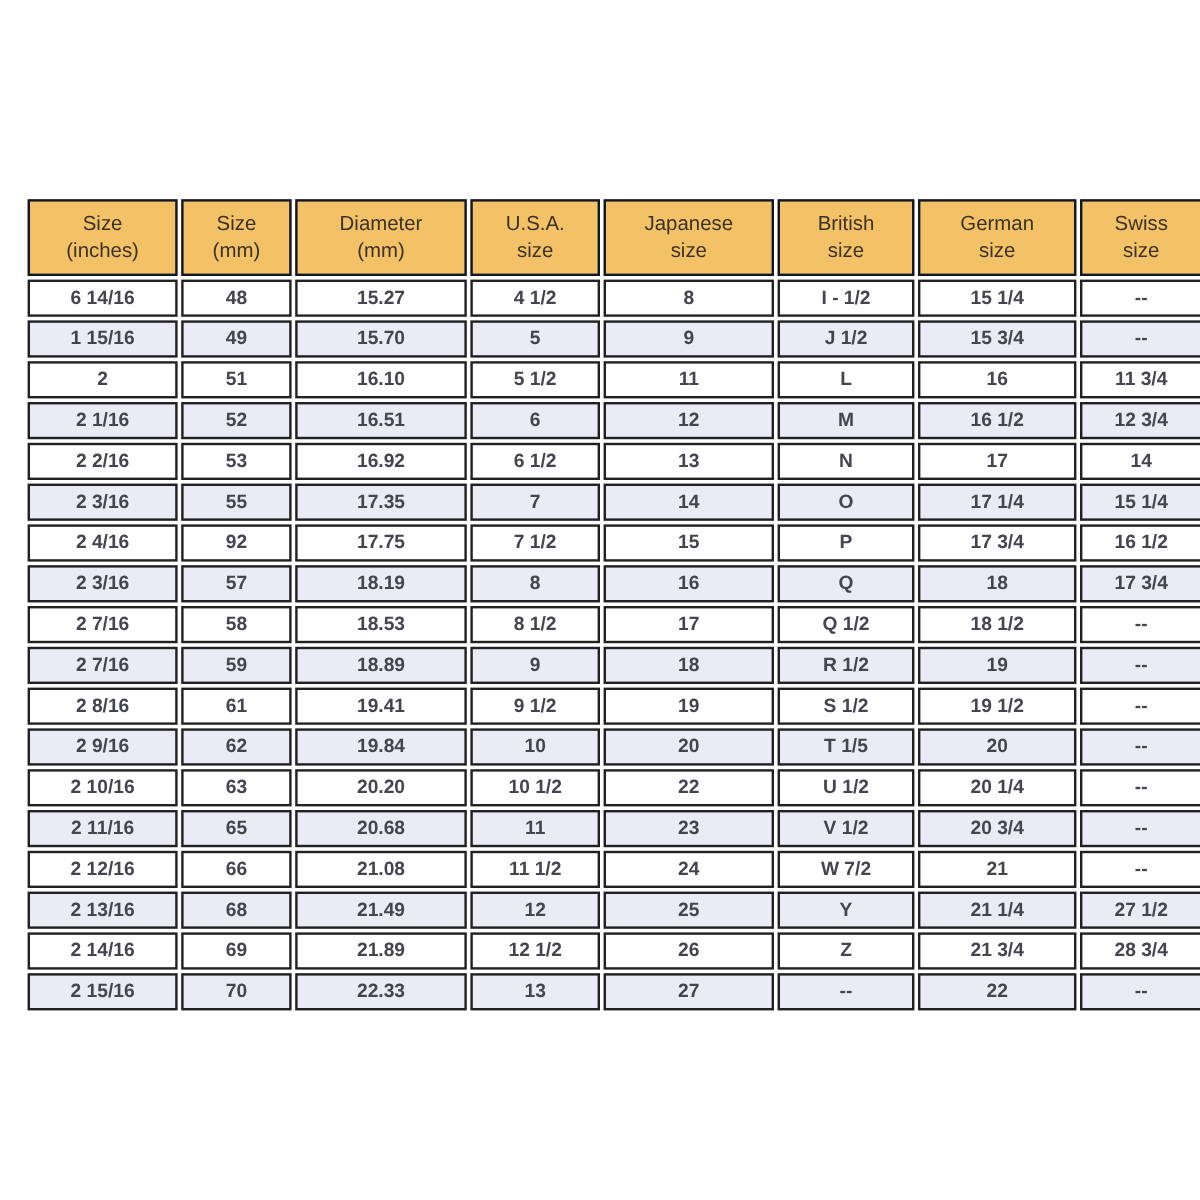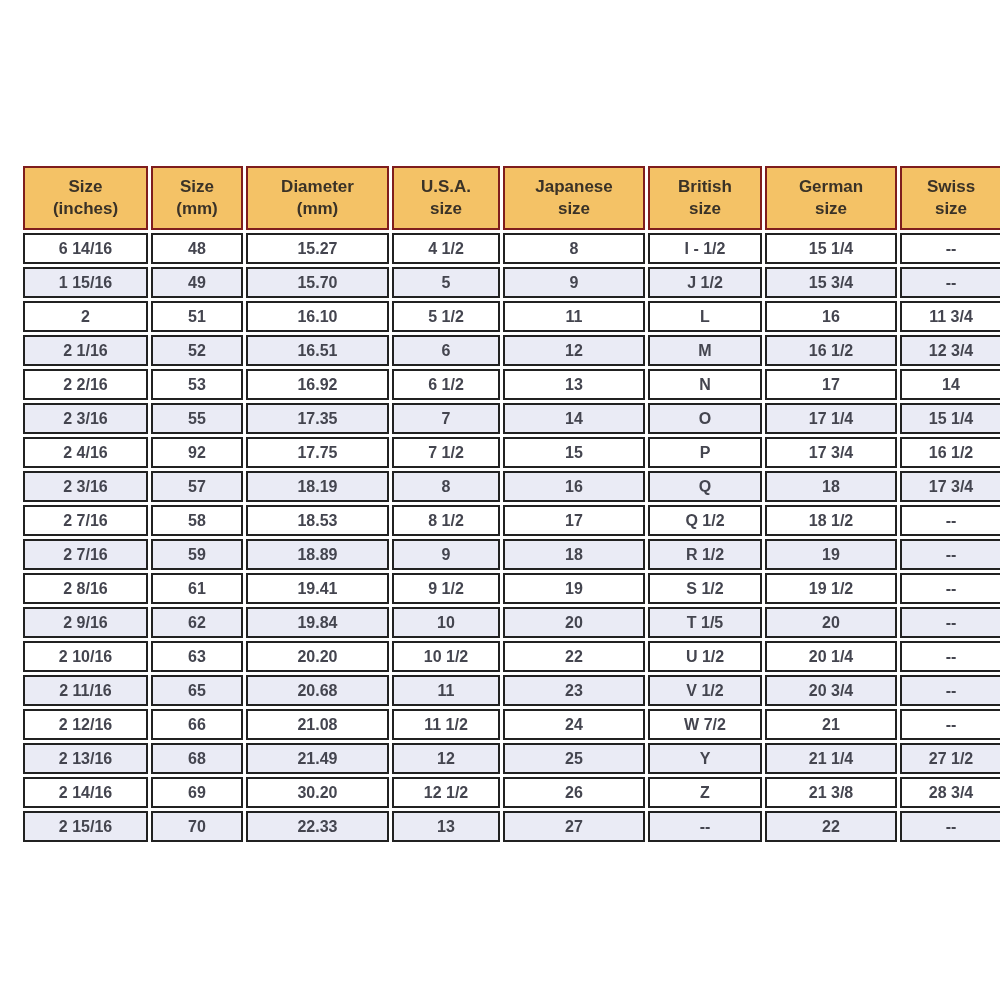--- a/index.html
+++ b/index.html
@@ -18,23 +18,23 @@
   }
   table.ring-table {
     width: 100%;
     border-collapse: separate;
     border-spacing: 3px;
     table-layout: fixed;
   }
   table.ring-table th {
     background: #f4c266;
     color: #3a3227;
-    border: 2px solid #7f1d1d;
+    border: 2px solid #0f172a;
     font-size: 17px;
-    font-weight: bold;
+    font-weight: normal;
     text-align: center;
     vertical-align: middle;
     height: 56px;
     line-height: 1.3;
     white-space: pre-line;
     padding: 2px 0;
   }
   table.ring-table td {
     background: #ffffff;
     color: #44454f;
@@ -251,25 +251,25 @@
           <td>21.49</td>
           <td>12</td>
           <td>25</td>
           <td>Y</td>
           <td>21 1/4</td>
           <td>27 1/2</td>
         </tr>
         <tr>
           <td>2 14/16</td>
           <td>69</td>
-          <td>30.20</td>
+          <td>21.89</td>
           <td>12 1/2</td>
           <td>26</td>
           <td>Z</td>
-          <td>21 3/8</td>
+          <td>21 3/4</td>
           <td>28 3/4</td>
         </tr>
         <tr class="alt">
           <td>2 15/16</td>
           <td>70</td>
           <td>22.33</td>
           <td>13</td>
           <td>27</td>
           <td>--</td>
           <td>22</td>

